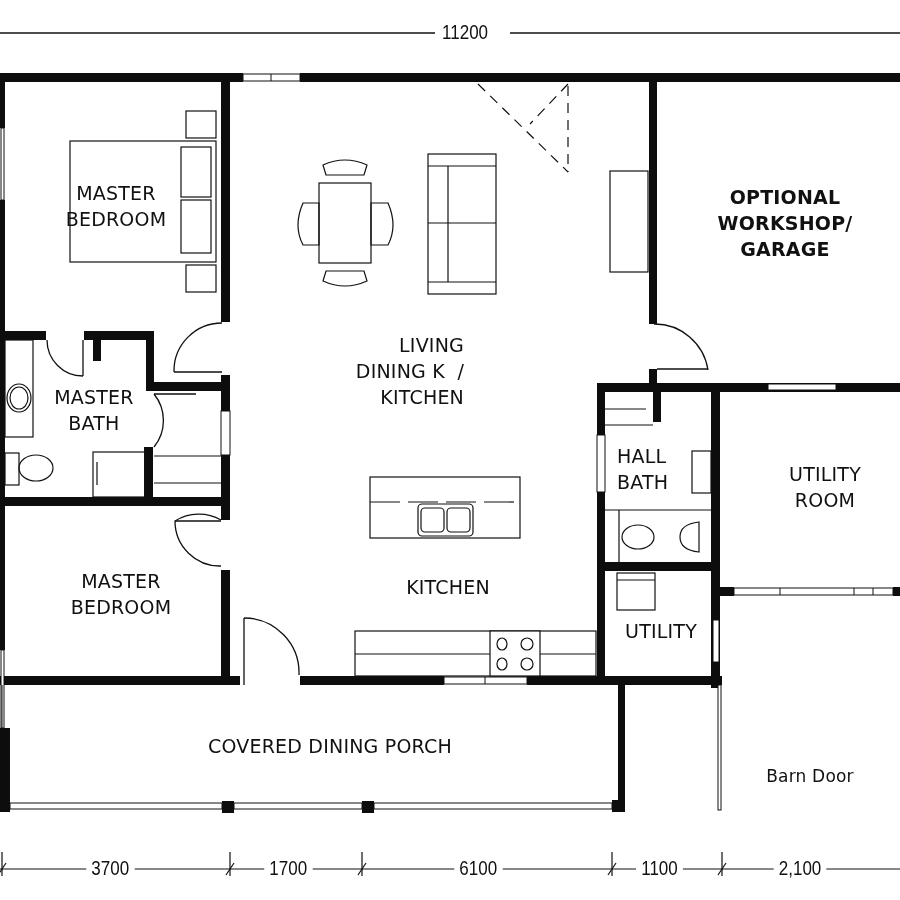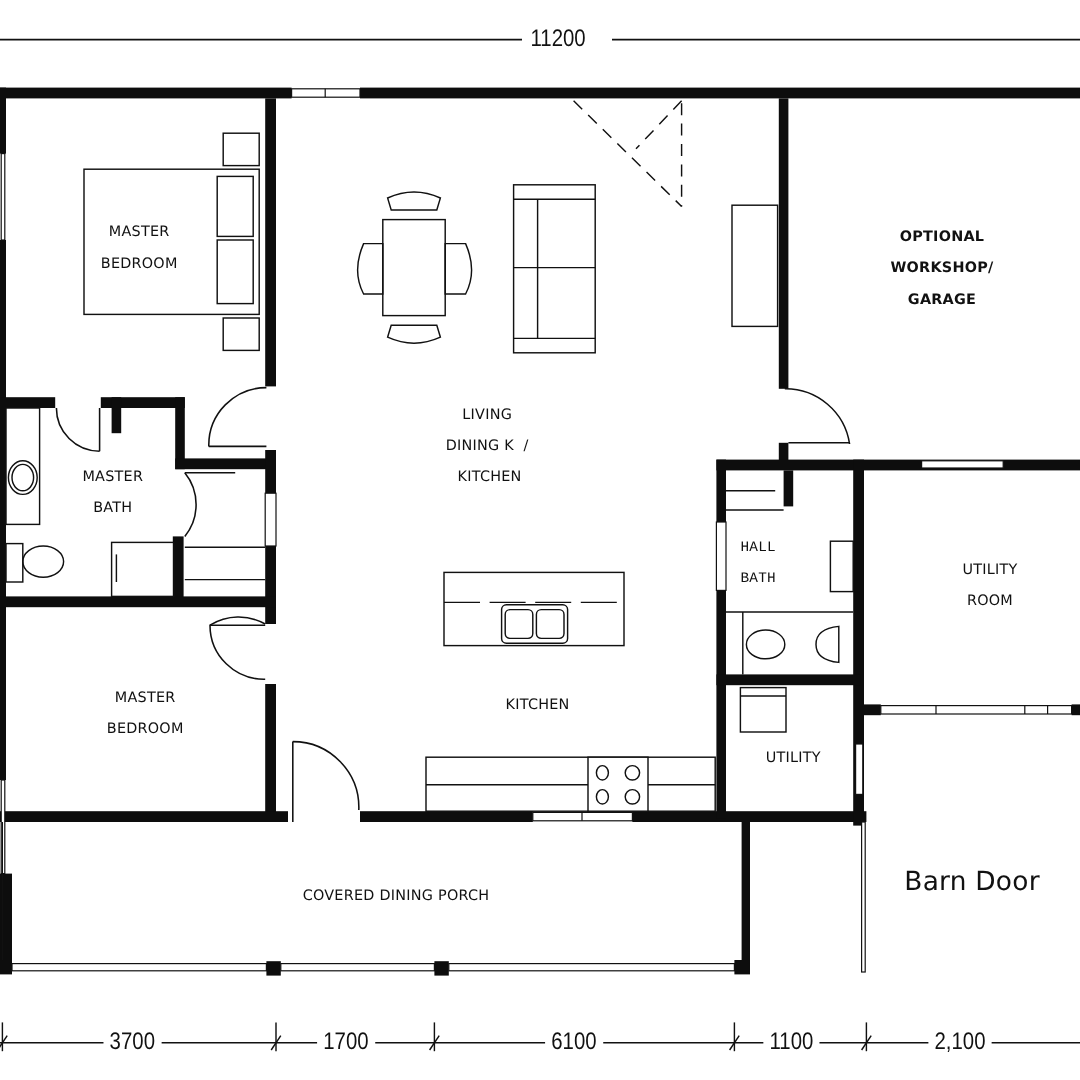--- a/index.html
+++ b/index.html
@@ -1,18 +1,18 @@
 <!DOCTYPE html>
 <html><head>
   <meta charset="utf-8">
   <style>
     html, body { margin: 0; padding: 0; background: #ffffff; }
     body { width: 900px; height: 900px; position: relative; overflow: hidden; font-family: "DejaVu Sans", sans-serif; }
     svg { position: absolute; left: 0; top: 0; }
-    .lbl { position: absolute; color: #111; font-family: "DejaVu Sans", sans-serif; font-size: 12px; line-height: 26px; text-align: center; white-space: pre; letter-spacing: 0.2px; }
+    .lbl { position: absolute; color: #111; font-family: "DejaVu Sans", sans-serif; font-size: 19px; line-height: 26px; text-align: center; white-space: pre; letter-spacing: 0.2px; }
     .dim { position: absolute; background: #fff; color: #111; font-family: "Liberation Sans", sans-serif; font-size: 20px; line-height: 22px; padding: 0 6px; transform: scaleX(0.85); transform-origin: center; }
   </style>
 </head>
 <body>
 
 <svg width="900" height="900" viewBox="0 0 900 900" xmlns="http://www.w3.org/2000/svg">
 
   <g stroke="#111" stroke-width="1.5">
     <line x1="0" y1="33" x2="435" y2="33"></line>
     <line x1="510" y1="33" x2="900" y2="33"></line>
@@ -194,30 +194,30 @@
 
 <div class="dim" style="left:432px; top:21px;">11200</div>
 <div class="dim" style="left:82px; top:857px;">3700</div>
 <div class="dim" style="left:260px; top:857px;">1700</div>
 <div class="dim" style="left:450px; top:857px;">6100</div>
 <div class="dim" style="left:632px; top:857px;">1100</div>
 <div class="dim" style="left:769px; top:857px;">2,100</div>
 
 <div class="lbl" style="left:56px; top:180px; width:120px;">MASTER
 BEDROOM</div>
-<div class="lbl" style="left:336px; top:332px; width:140px; text-align:center;">LIVING
+<div class="lbl" style="left:324px; top:332px; width:140px; text-align:right;">LIVING
 DINING K  /
  KITCHEN</div>
 <div class="lbl" style="left:705px; top:184px; width:160px;font-weight:bold;">OPTIONAL
 WORKSHOP/
 GARAGE</div>
 <div class="lbl" style="left:34px; top:384px; width:120px;">MASTER
 BATH</div>
-<div class="lbl" style="left:617px; top:443px; width:90px; text-align:left;font-family:Liberation Mono, monospace;">HALL
+<div class="lbl" style="left:617px; top:443px; width:90px; text-align:left;">HALL
 BATH</div>
 <div class="lbl" style="left:765px; top:461px; width:120px;">UTILITY
 ROOM</div>
 <div class="lbl" style="left:56px; top:568px; width:130px;">MASTER
 BEDROOM</div>
 <div class="lbl" style="left:388px; top:574px; width:120px;">KITCHEN</div>
 <div class="lbl" style="left:614px; top:618px; width:94px;">UTILITY</div>
 <div class="lbl" style="left:180px; top:733px; width:300px;">COVERED DINING PORCH</div>
-<div class="lbl" style="left:740px; top:723px; width:140px; font-size:22px;">Barn Door</div>
+<div class="lbl" style="left:740px; top:763px; width:140px; font-size:17px;">Barn Door</div>
 
 </body></html>

